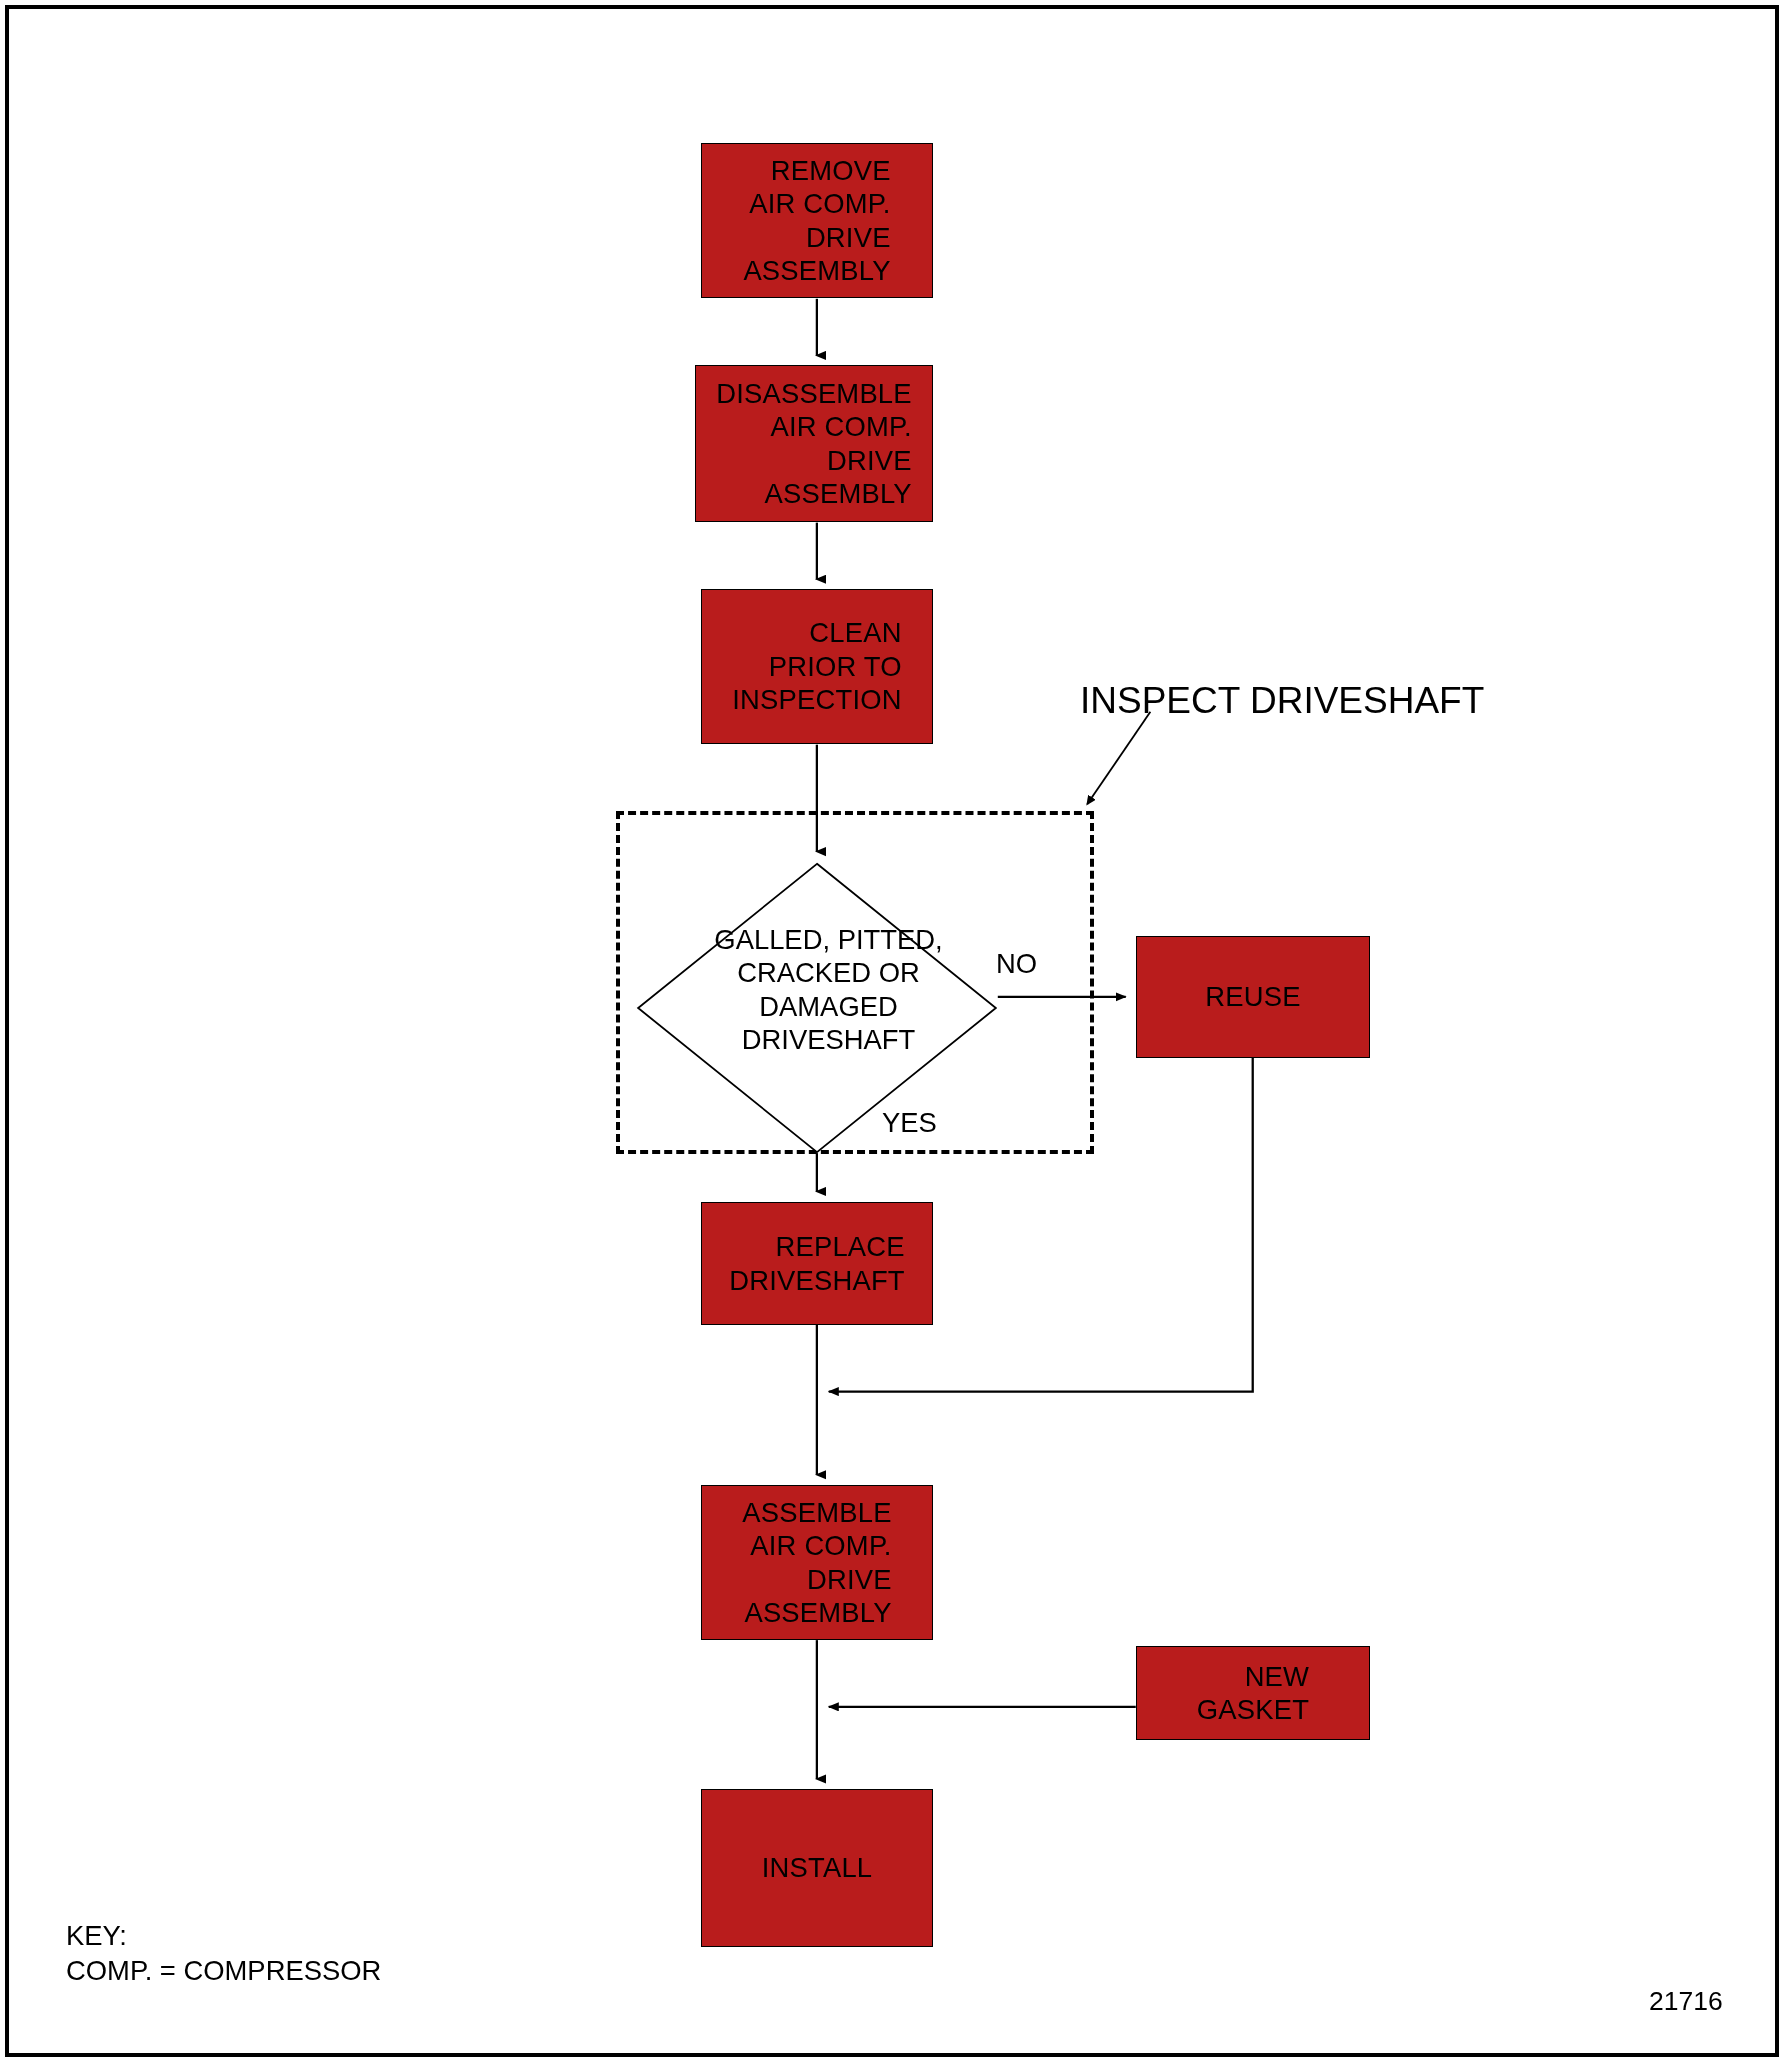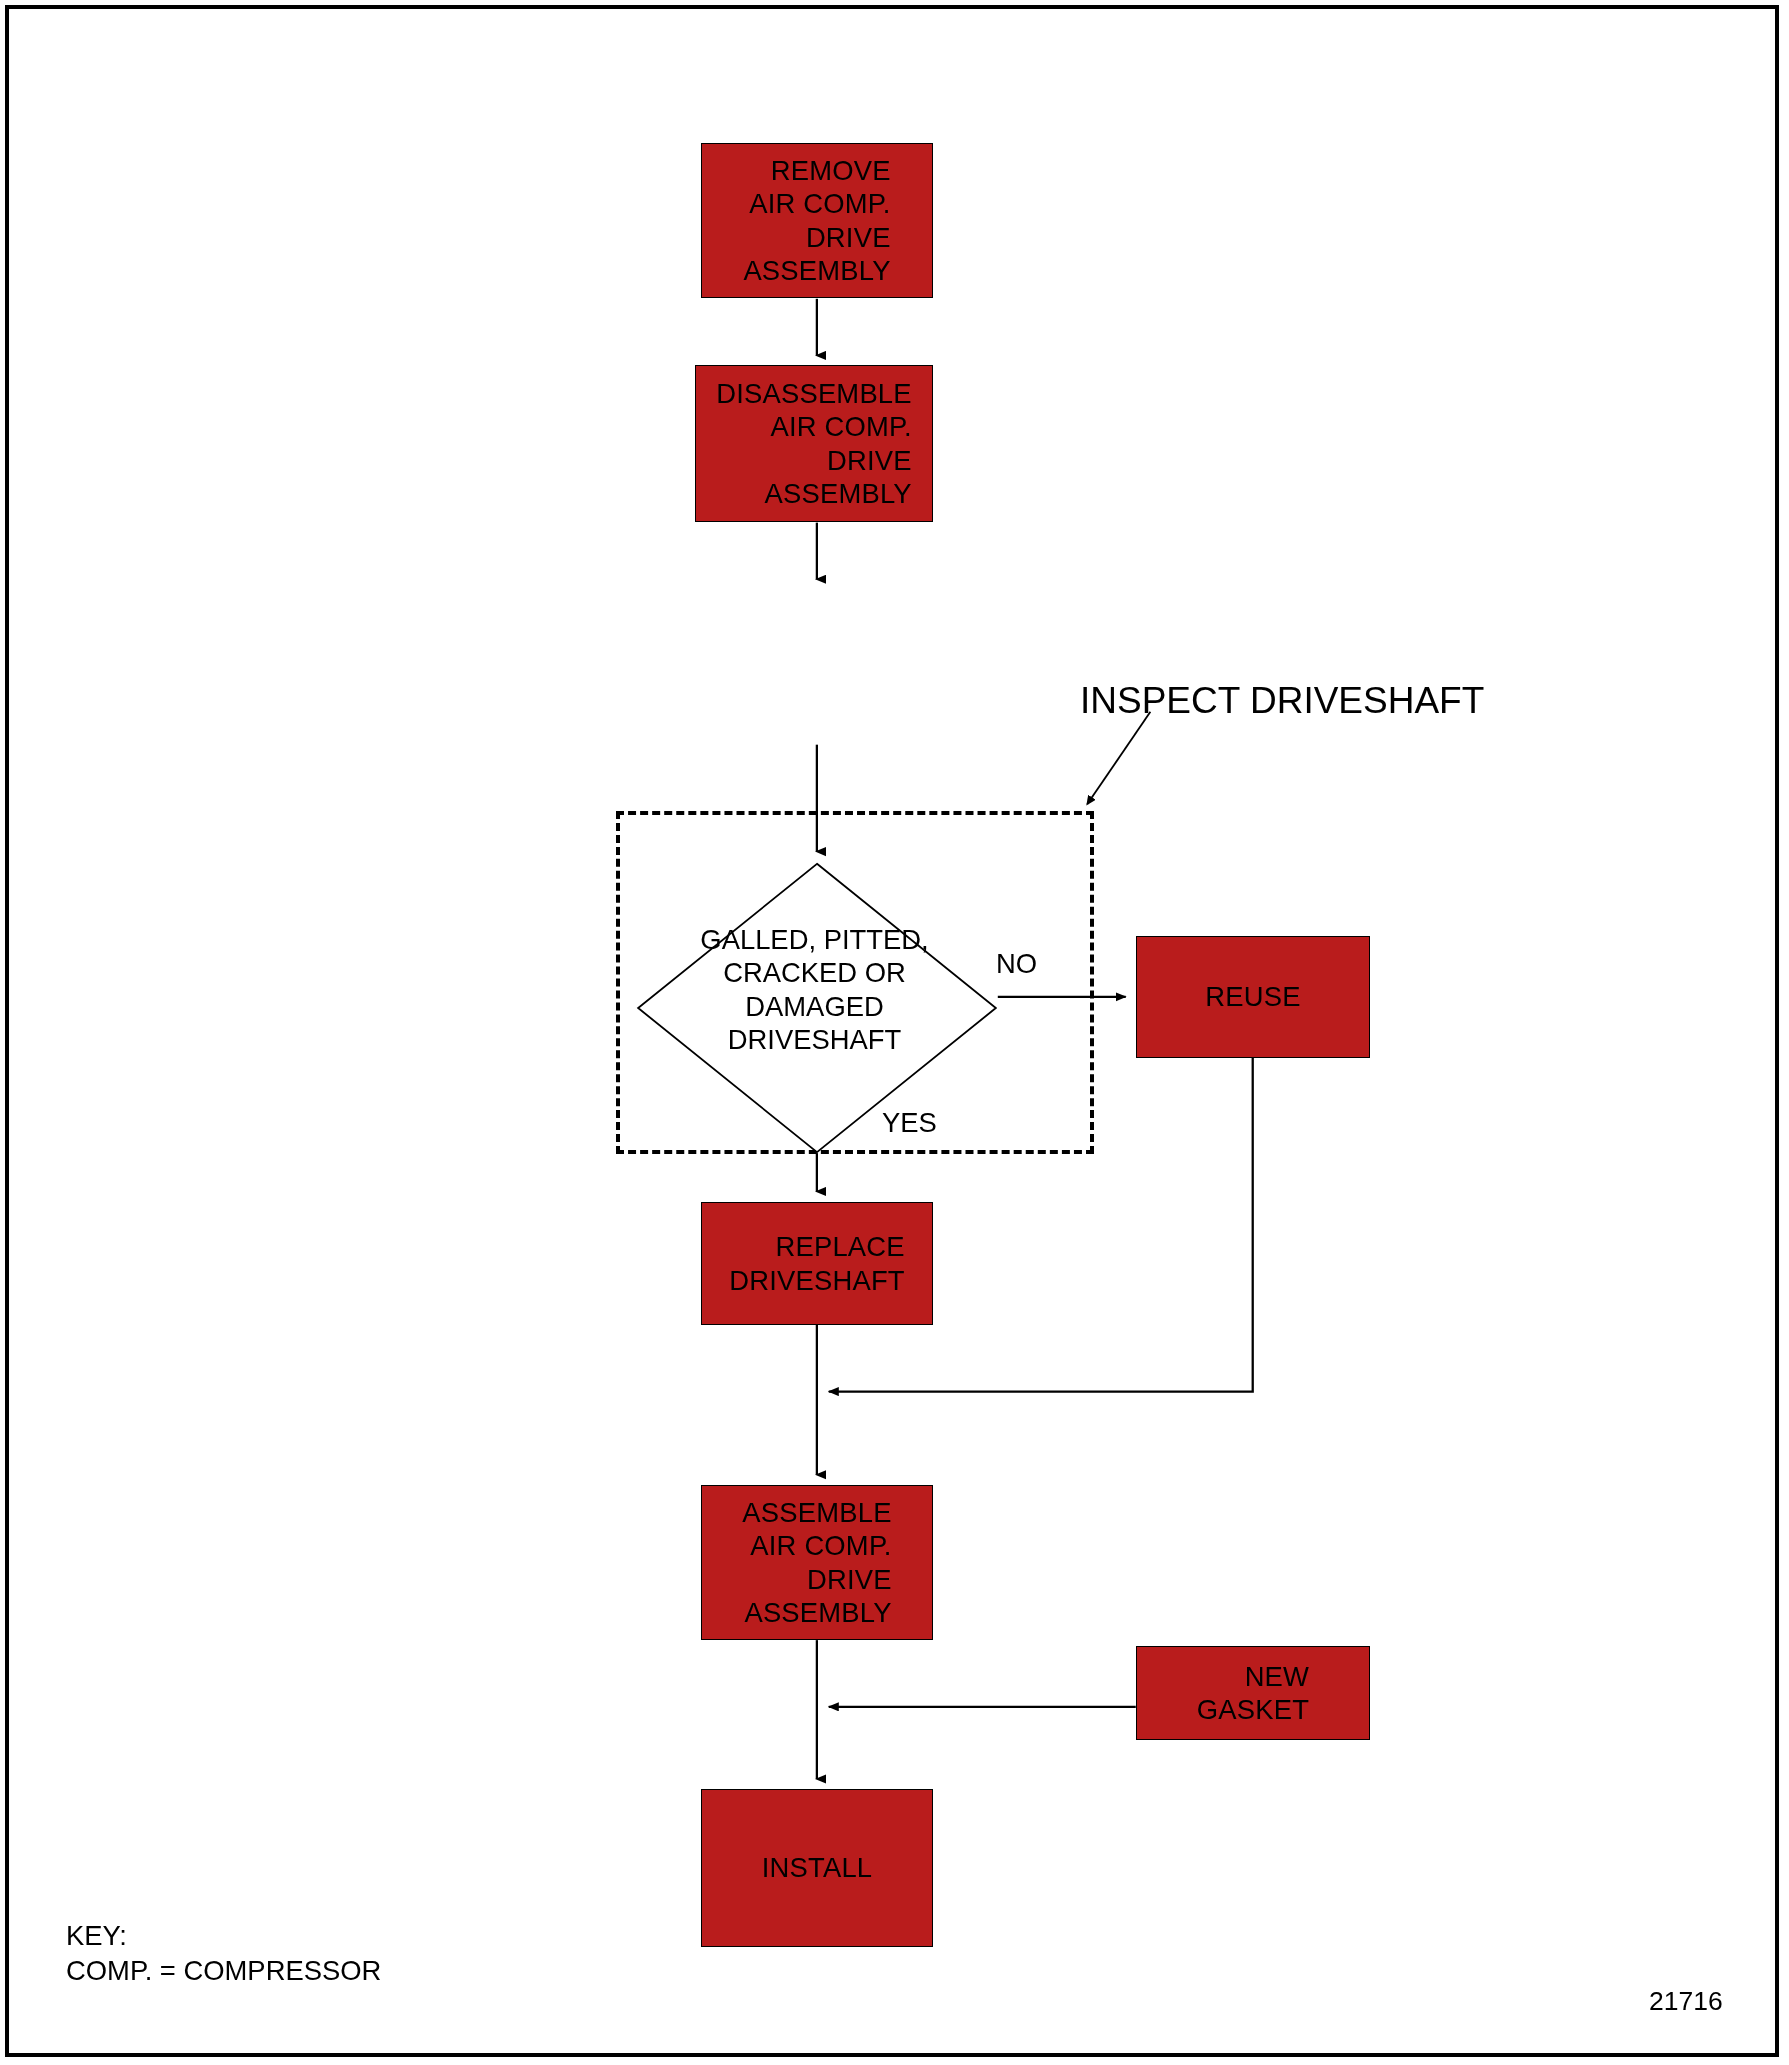--- a/index.html
+++ b/index.html
@@ -87,21 +87,21 @@
   }
   #decision-diamond {
     position: absolute;
     left: 636px;
     top: 862px;
     width: 362px;
     height: 292px;
   }
   #decision-text {
     position: absolute;
-    left: 652px;
+    left: 666px;
     top: 923px;
     width: 325px;
     text-align: center;
     font-size: 27.4px;
     line-height: 1.22;
     white-space: pre-line;
   }
 </style>
 </head>
 <body>
@@ -160,20 +160,23 @@
   <div class="node" style="left:701px; top:143px; width:232px; height:155px;">REMOVE
 AIR COMP.
 DRIVE
 ASSEMBLY</div>
 
   <div class="node" style="left:695px; top:365px; width:238px; height:157px;">DISASSEMBLE
 AIR COMP.
 DRIVE
 ASSEMBLY</div>
 
+  <div class="node" style="left:701px; top:589px; width:232px; height:155px;">CLEAN
+PRIOR TO
+INSPECTION</div>
 
   <div class="node" style="left:1136px; top:936px; width:234px; height:122px;">REUSE</div>
 
   <div class="node" style="left:701px; top:1202px; width:232px; height:123px;">REPLACE
 DRIVESHAFT</div>
 
   <div class="node" style="left:701px; top:1485px; width:232px; height:155px;">ASSEMBLE
 AIR COMP.
 DRIVE
 ASSEMBLY</div>

